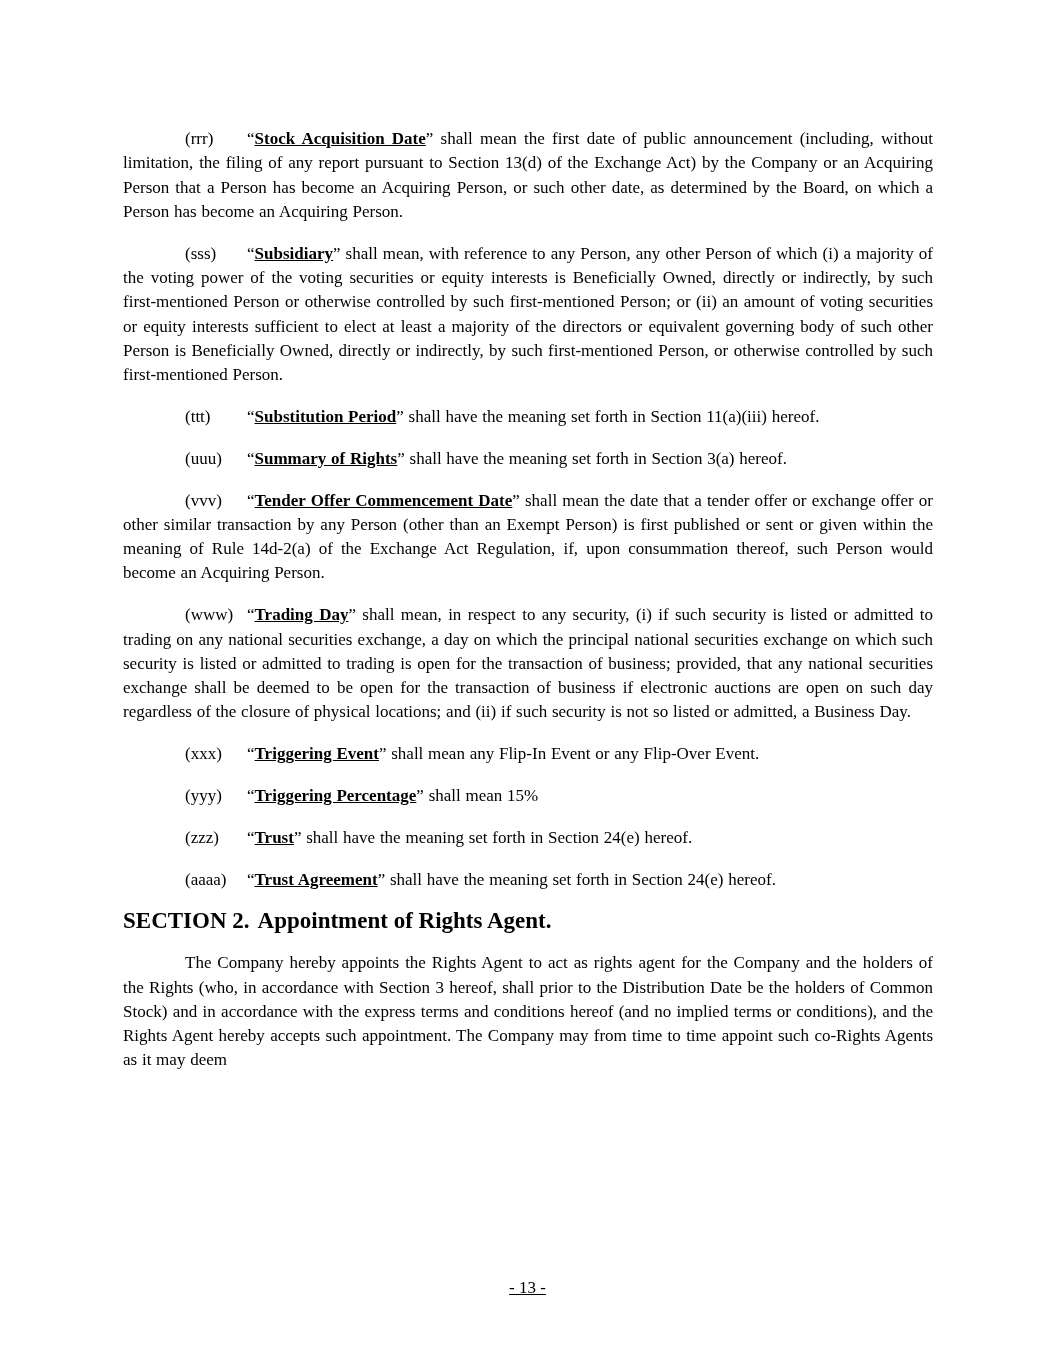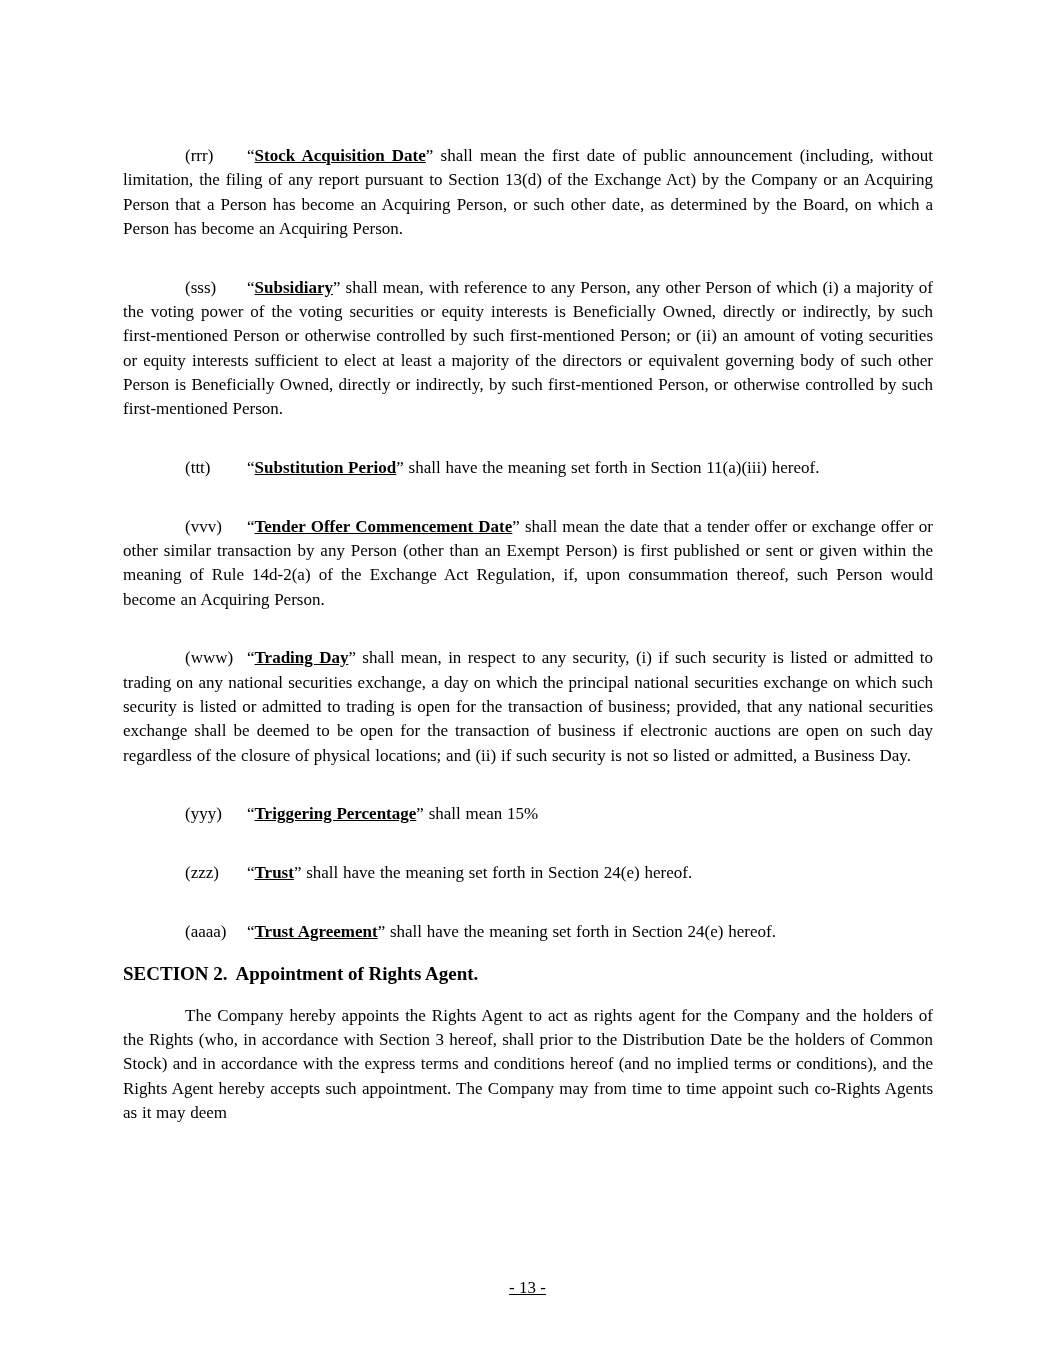--- a/index.html
+++ b/index.html
@@ -27,32 +27,31 @@
     font-size: 17px;
     line-height: 24.3px;
     text-align: justify;
     text-indent: 62px;
     word-spacing: 0.5px;
   }
   .lbl {
     display: inline-block;
     min-width: 62px;
     text-indent: 0;
-    margin-top: 17px;
   }
   .term {
     font-weight: bold;
     text-decoration: underline;
     margin-top: 20px;
   }
   .u {
   }
   p.heading {
     margin: 0 0 17.5px 0;
-    font-size: 19px;
+    font-size: 23px;
     line-height: 24.3px;
     font-weight: bold;
     text-indent: 0;
     text-align: left;
   }
   .sec-title { margin-left: 8px; }
   .footer {
     position: absolute;
     top: 1276px;
     left: 0;
@@ -67,25 +66,27 @@
 <body>
 
 <div class="page">
 
   <p class="para"><span class="lbl">(rrr)</span><span>“</span><span class="term">Stock Acquisition Date</span><span>” shall mean the first date of public announcement (including, without limitation, the filing of any report pursuant to Section 13(d) of the Exchange Act) by the Company or an Acquiring Person that a Person has become an Acquiring Person, or such other date, as determined by the Board, on which a Person has become an Acquiring Person.</span></p>
 
   <p class="para"><span class="lbl">(sss)</span><span>“</span><span class="term">Subsidiary</span><span>” shall mean, with reference to any Person, any other Person of which (i) a majority of the voting power of the voting securities or equity interests is Beneficially Owned, directly or indirectly, by such first-mentioned Person or otherwise controlled by such first-mentioned Person; or (ii) an amount of voting securities or equity interests sufficient to elect at least a majority of the directors or equivalent governing body of such other Person is Beneficially Owned, directly or indirectly, by such first-mentioned Person, or otherwise controlled by such first-mentioned Person.</span></p>
 
   <p class="para"><span class="lbl">(ttt)</span><span>“</span><span class="term">Substitution Period</span><span>” shall have the meaning set forth in </span><span class="u">Section 11(a)(iii)</span><span> hereof.</span></p>
 
+  <p class="para"><span class="lbl">(uuu)</span><span>“</span><span class="term">Summary of Rights</span><span>” shall have the meaning set forth in </span><span class="u">Section 3(a)</span><span> hereof.</span></p>
 
   <p class="para"><span class="lbl">(vvv)</span><span>“</span><span class="term">Tender Offer Commencement Date</span><span>” shall mean the date that a tender offer or exchange offer or other similar transaction by any Person (other than an Exempt Person) is first published or sent or given within the meaning of Rule 14d-2(a) of the Exchange Act Regulation, if, upon consummation thereof, such Person would become an Acquiring Person.</span></p>
 
   <p class="para"><span class="lbl">(www)</span><span>“</span><span class="term">Trading Day</span><span>” shall mean, in respect to any security, (i) if such security is listed or admitted to trading on any national securities exchange, a day on which the principal national securities exchange on which such security is listed or admitted to trading is open for the transaction of business; </span><span class="u">provided</span><span>, that any national securities exchange shall be deemed to be open for the transaction of business if electronic auctions are open on such day regardless of the closure of physical locations; and (ii) if such security is not so listed or admitted, a Business Day.</span></p>
 
+  <p class="para"><span class="lbl">(xxx)</span><span>“</span><span class="term">Triggering Event</span><span>” shall mean any Flip-In Event or any Flip-Over Event.</span></p>
 
   <p class="para"><span class="lbl">(yyy)</span><span>“</span><span class="term">Triggering Percentage</span><span>” shall mean 15%</span></p>
 
   <p class="para"><span class="lbl">(zzz)</span><span>“</span><span class="term">Trust</span><span>” shall have the meaning set forth in </span><span class="u">Section 24(e)</span><span> hereof.</span></p>
 
   <p class="para"><span class="lbl">(aaaa)</span><span>“</span><span class="term">Trust Agreement</span><span>” shall have the meaning set forth in </span><span class="u">Section 24(e)</span><span> hereof.</span></p>
 
 
 
   <p class="heading"><span>SECTION 2.</span><span class="sec-title">Appointment of Rights Agent.</span></p>

